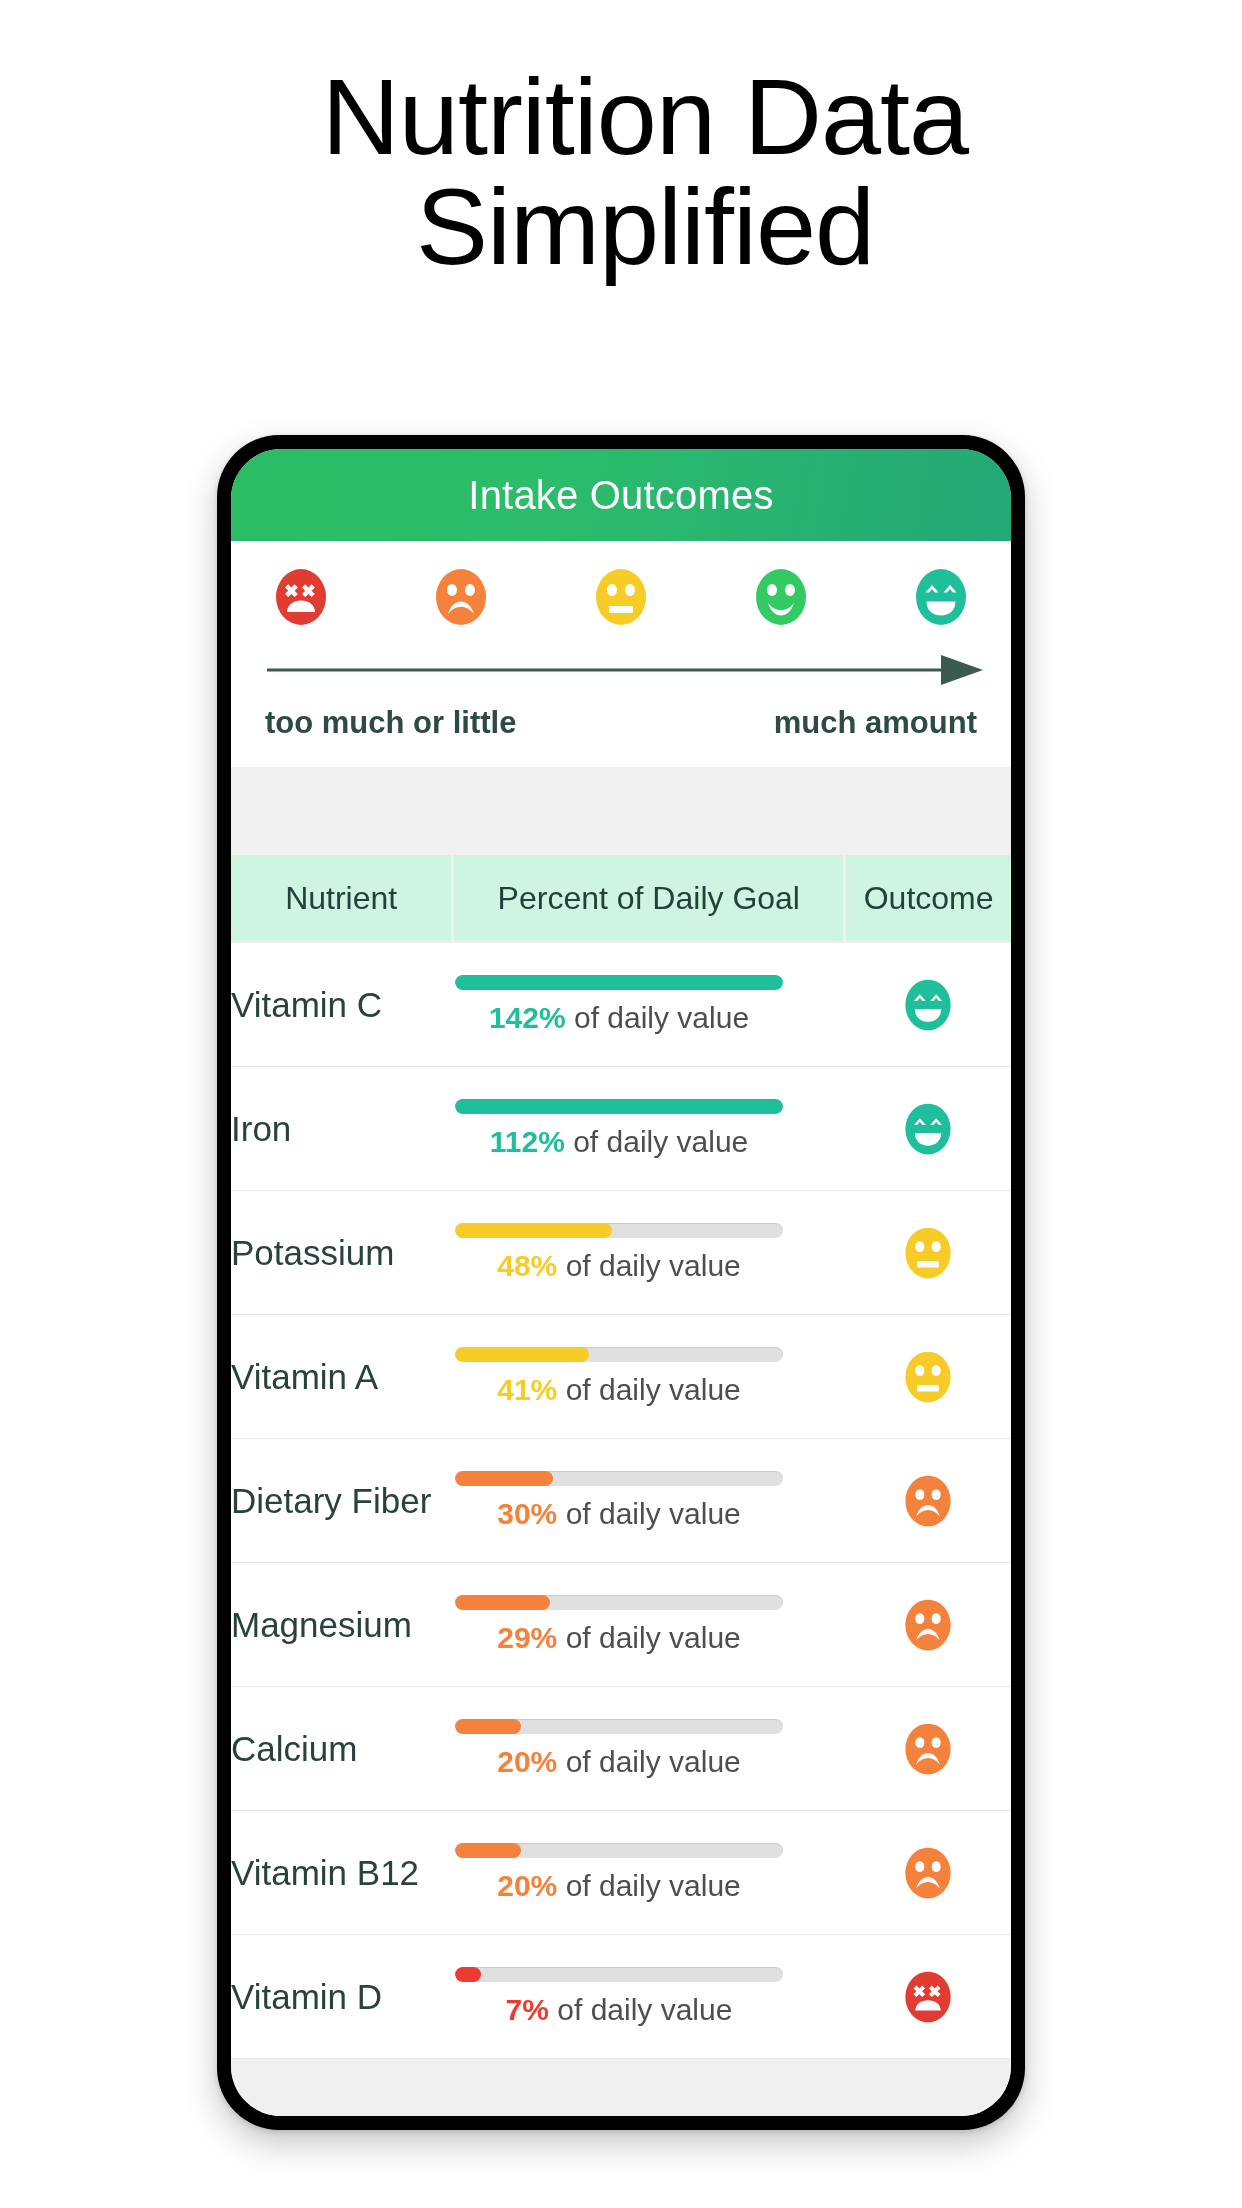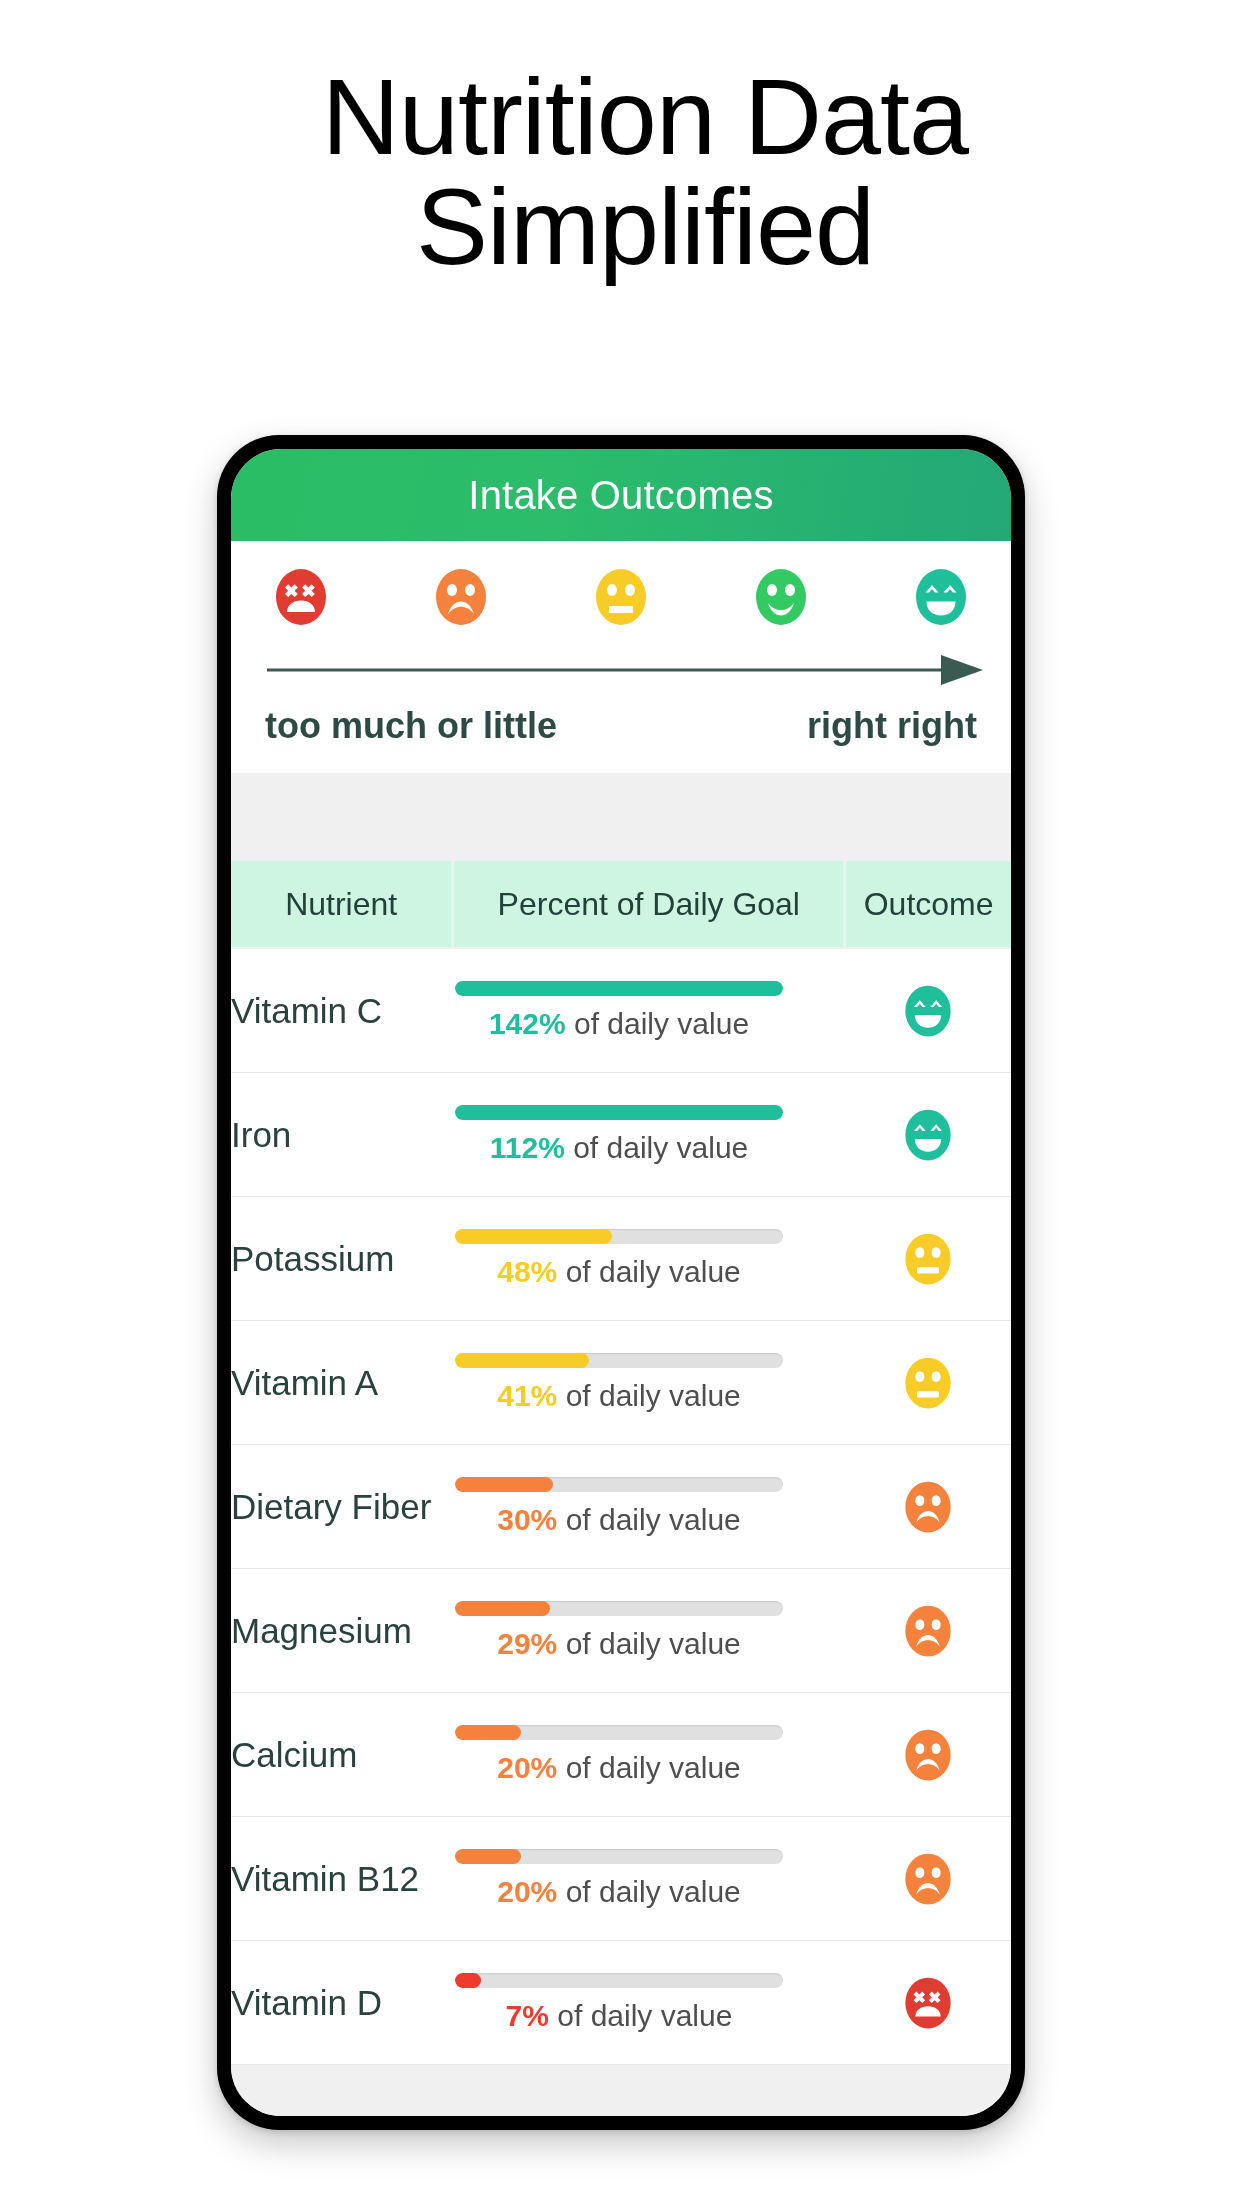--- a/index.html
+++ b/index.html
@@ -87,21 +87,21 @@
   .face { width: 64px; height: 64px; display:block; }
 
   .legend-arrow {
     margin-top: 24px;
     padding: 0 4px;
   }
   .legend-labels {
     display: flex;
     justify-content: space-between;
     margin-top: 14px;
-    font-size: 36px;
+    font-size: 31px;
     font-weight: 700;
     color: #2d4a45;
     padding: 0 4px;
   }
 
   
   .gap-strip {
     height: 88px;
     background: #f0f0f0;
   }
@@ -266,21 +266,21 @@
 
           <div class="legend-arrow">
             <svg viewBox="0 0 720 34" width="720" height="34" preserveAspectRatio="none" aria-hidden="true">
               <line x1="2" y1="17" x2="678" y2="17" stroke="#3a5a52" stroke-width="3"></line>
               <polygon points="676,2 718,17 676,32" fill="#3a5a52"></polygon>
             </svg>
           </div>
 
           <div class="legend-labels">
             <span>too much or little</span>
-            <span>right right</span>
+            <span>much amount</span>
           </div>
         </div>
 
         <div class="gap-strip"></div>
 
         <div class="table">
           <div class="thead">
             <div class="th th-nutrient">Nutrient</div>
             <div class="th th-percent">Percent of Daily Goal</div>
             <div class="th th-outcome">Outcome</div>

